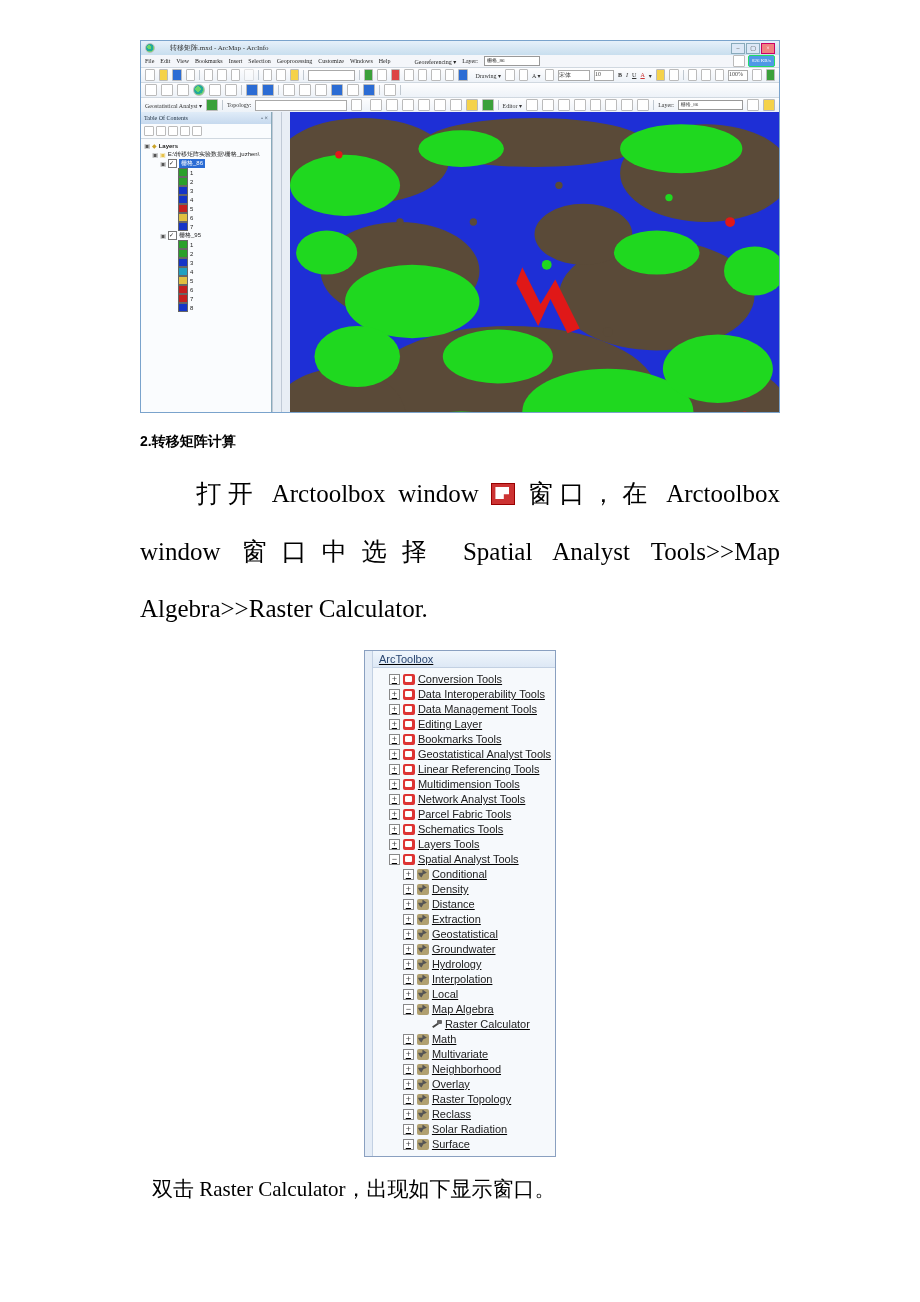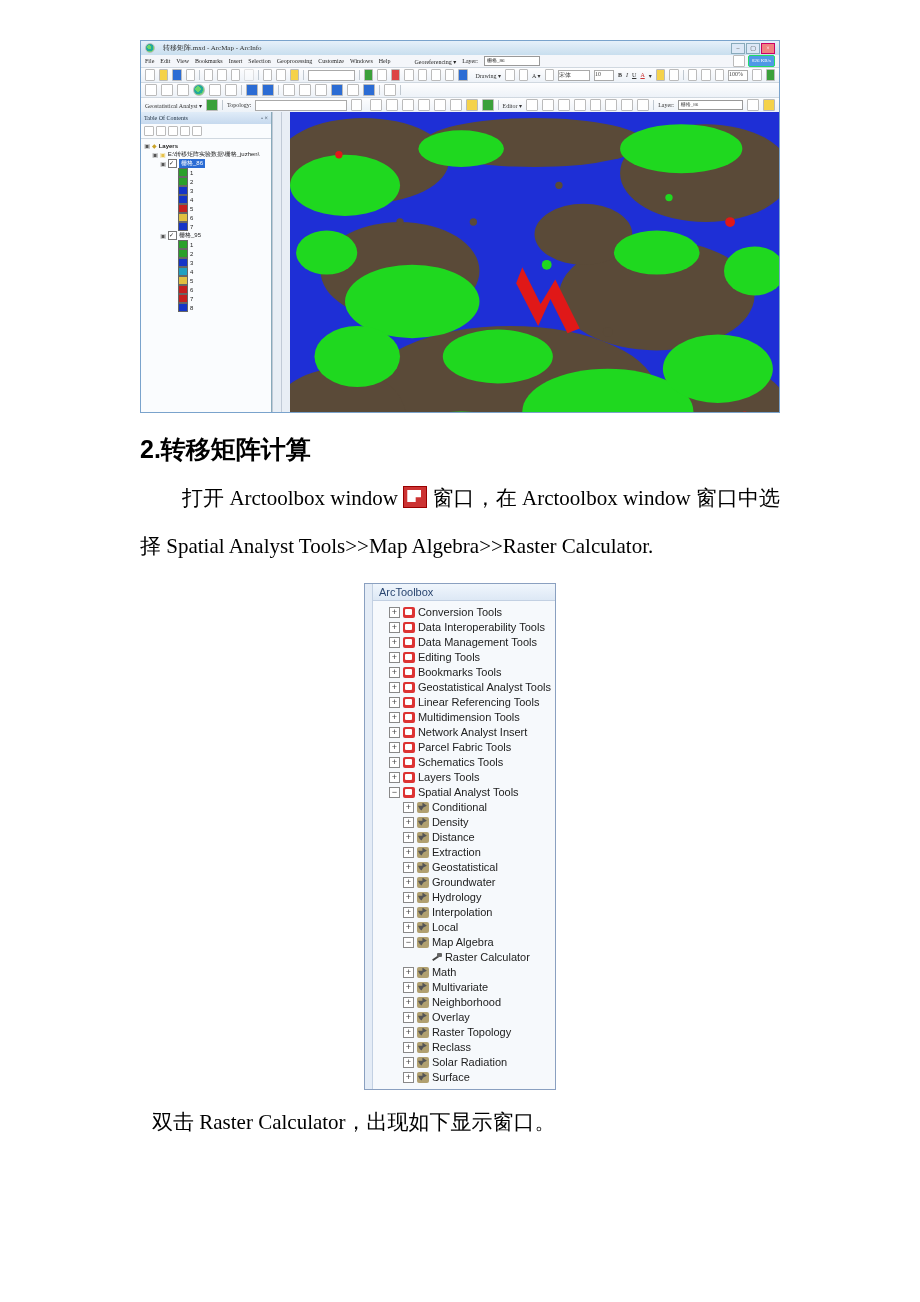--- a/index.html
+++ b/index.html
@@ -44,32 +44,32 @@
   .indent1 { padding-left: 8px; }
   .indent2 { padding-left: 16px; }
   .indent4 { padding-left: 34px; }
   .sbars { display:flex; }
   .sbars .sbar { width:8px; background:#e8eef5; border-left:1px solid #c0cad6; }
 
   .map-area { flex:1; position:relative; overflow:hidden; background: #3040d0; }
   .map-canvas { position:absolute; inset:0; }
 
   
-  .section-heading { font-family: "SimHei","黑体", sans-serif; font-size: 25px; margin: 20px 0 8px 0; }
-  .body-para { font-size: 21px; line-height: 2.3; text-align: justify; font-family: "SimSun","宋体", serif; margin: 0; }
+  .section-heading { font-family: "SimHei","黑体", sans-serif; font-size: 14px; margin: 20px 0 14px 0; }
+  .body-para { font-size: 25px; line-height: 2.3; text-align: justify; font-family: "SimSun","宋体", serif; margin: 0; }
   .body-para .lead-indent { display:inline-block; width: 2em; }
   .inline-ico { display:inline-block; width:22px; height:20px; vertical-align:-3px; background:#c33; border:1px solid #900; position:relative; }
   .inline-ico::after { content:""; position:absolute; left:3px; top:3px; width:14px; height:12px; background:#fff; clip-path: polygon(0 0, 100% 0, 100% 60%, 60% 60%, 60% 100%, 0 100%); }
 
   
   .atb-wrap { display:flex; justify-content:center; margin: 12px 0 18px 0; }
   .atb-panel { width: 190px; border: 1px solid #8aa0c0; background:#f6f9fc; font-family:"Segoe UI","Microsoft YaHei",sans-serif; }
   .atb-strip { display:flex; }
   .atb-tab { width:10px; background:#e4ecf6; border-right:1px solid #c2d0e2; }
-  .atb-inner { flex:1; }
+  .atb-inner { flex:1;text-decoration:underline; }
   .atb-title { height:16px; background: linear-gradient(#f0f6fc,#dde8f5); color:#2a4670; font-size:11px; display:flex; align-items:center; padding:0 6px; border-bottom:1px solid #c2d0e2; }
   .atb-tree { padding: 4px 4px; font-size: 11px; }
   .atb-row { display:flex; align-items:center; gap:3px; height:15px; white-space:nowrap; }
   .atb-row .lbl { color:#222; }
   .atb-exp { width:9px; height:9px; border:1px solid #888; display:inline-flex; align-items:center; justify-content:center; font-size:9px; line-height:9px; color:#444; background:#fff; }
   .atb-tbicon { width:12px; height:11px; background:#d33; border-radius:2px; display:inline-block; position:relative; }
   .atb-tbicon::after { content:""; position:absolute; left:2px; top:2px; width:7px; height:6px; background:#fff; border-radius:1px; }
   .atb-tbicon.hammer { background:#b0a070; }
   .atb-tbicon.hammer::after { background:#555; clip-path: polygon(0 40%, 50% 40%, 50% 0, 100% 40%, 60% 60%, 40% 100%, 20% 80%); width:9px; height:8px; left:1px; top:1px; }
   .atb-tool { width:12px; height:11px; display:inline-block; position:relative; }
@@ -81,21 +81,21 @@
 
   .closing { font-size: 21px; margin: 8px 0 0 12px; }
 </style>
 </head>
 <body>
 
 <div class="page">
 
   <div class="arcmap-window">
     <div class="title-bar">
-      <span style="display:flex;align-items:center;gap:8px;">
+      <span style="display:flex;align-items:center;gap:15px;">
         <span class="tool-ico ico-globe" style="width:8px;height:8px;"></span>
         <span>转移矩阵.mxd - ArcMap - ArcInfo</span>
       </span>
       <span class="wb">
         <span class="min">–</span>
         <span class="max">▢</span>
         <span class="close">×</span>
       </span>
     </div>
 
@@ -357,21 +357,21 @@
                 <span class="lbl">Data Interoperability Tools</span>
               </div>
               <div class="atb-row atb-in1">
                 <span class="atb-exp">+</span>
                 <span class="atb-tbicon"></span>
                 <span class="lbl">Data Management Tools</span>
               </div>
               <div class="atb-row atb-in1">
                 <span class="atb-exp">+</span>
                 <span class="atb-tbicon"></span>
-                <span class="lbl">Editing Tools</span>
+                <span class="lbl">Editing Layer</span>
               </div>
               <div class="atb-row atb-in1">
                 <span class="atb-exp">+</span>
                 <span class="atb-tbicon"></span>
                 <span class="lbl">Bookmarks Tools</span>
               </div>
               <div class="atb-row atb-in1">
                 <span class="atb-exp">+</span>
                 <span class="atb-tbicon"></span>
                 <span class="lbl">Geostatistical Analyst Tools</span>
@@ -382,21 +382,21 @@
                 <span class="lbl">Linear Referencing Tools</span>
               </div>
               <div class="atb-row atb-in1">
                 <span class="atb-exp">+</span>
                 <span class="atb-tbicon"></span>
                 <span class="lbl">Multidimension Tools</span>
               </div>
               <div class="atb-row atb-in1">
                 <span class="atb-exp">+</span>
                 <span class="atb-tbicon"></span>
-                <span class="lbl">Network Analyst Insert</span>
+                <span class="lbl">Network Analyst Tools</span>
               </div>
               <div class="atb-row atb-in1">
                 <span class="atb-exp">+</span>
                 <span class="atb-tbicon"></span>
                 <span class="lbl">Parcel Fabric Tools</span>
               </div>
               <div class="atb-row atb-in1">
                 <span class="atb-exp">+</span>
                 <span class="atb-tbicon"></span>
                 <span class="lbl">Schematics Tools</span>

